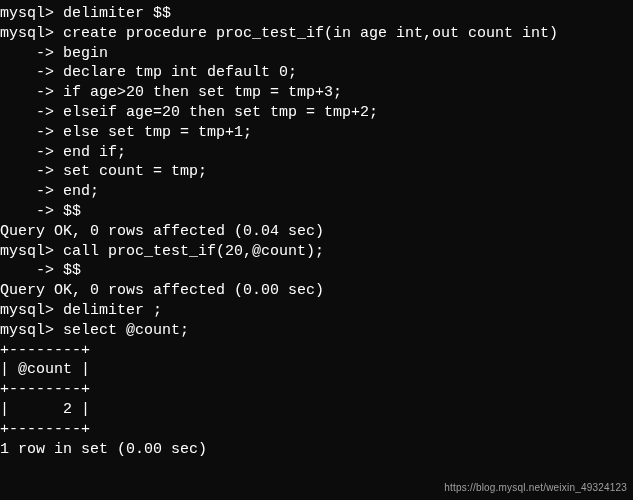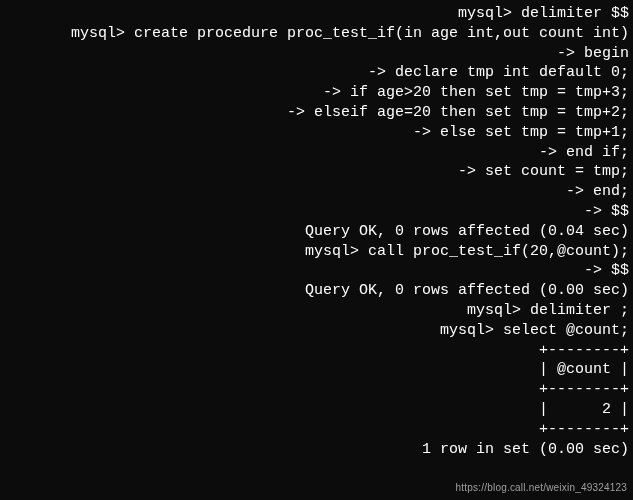--- a/index.html
+++ b/index.html
@@ -9,35 +9,34 @@
     color: #ffffff;
     font-family: "Courier New", Courier, monospace;
     font-size: 15px;
     line-height: 1.32;
     width: 633px;
     height: 500px;
     overflow: hidden;
     position: relative;
   }
   .terminal {
-    padding: 4px 4px 0 0;
+    padding: 4px 12px 0 0;
     white-space: pre;
-    text-align: right;
   }
   .line {
     display: block;
   }
   .watermark {
     position: absolute;
     bottom: 6px;
     right: 6px;
     color: #b9b9b9;
     font-family: Arial, sans-serif;
     font-size: 10px;
     letter-spacing: 0.2px;
     opacity: 0.85;
   }
 </style>
 </head>
 <body>
 
 <div class="terminal" id="terminal"><span class="line">mysql&gt; delimiter $$</span><span class="line">mysql&gt; create procedure proc_test_if(in age int,out count int)</span><span class="line">    -&gt; begin</span><span class="line">    -&gt; declare tmp int default 0;</span><span class="line">    -&gt; if age&gt;20 then set tmp = tmp+3;</span><span class="line">    -&gt; elseif age=20 then set tmp = tmp+2;</span><span class="line">    -&gt; else set tmp = tmp+1;</span><span class="line">    -&gt; end if;</span><span class="line">    -&gt; set count = tmp;</span><span class="line">    -&gt; end;</span><span class="line">    -&gt; $$</span><span class="line">Query OK, 0 rows affected (0.04 sec)</span><span class="line"></span><span class="line">mysql&gt; call proc_test_if(20,@count);</span><span class="line">    -&gt; $$</span><span class="line">Query OK, 0 rows affected (0.00 sec)</span><span class="line"></span><span class="line">mysql&gt; delimiter ;</span><span class="line">mysql&gt; select @count;</span><span class="line">+--------+</span><span class="line">| @count |</span><span class="line">+--------+</span><span class="line">|      2 |</span><span class="line">+--------+</span><span class="line">1 row in set (0.00 sec)</span></div>
-<div class="watermark">https://blog.call.net/weixin_49324123</div>
+<div class="watermark">https://blog.mysql.net/weixin_49324123</div>
 
 </body></html>

